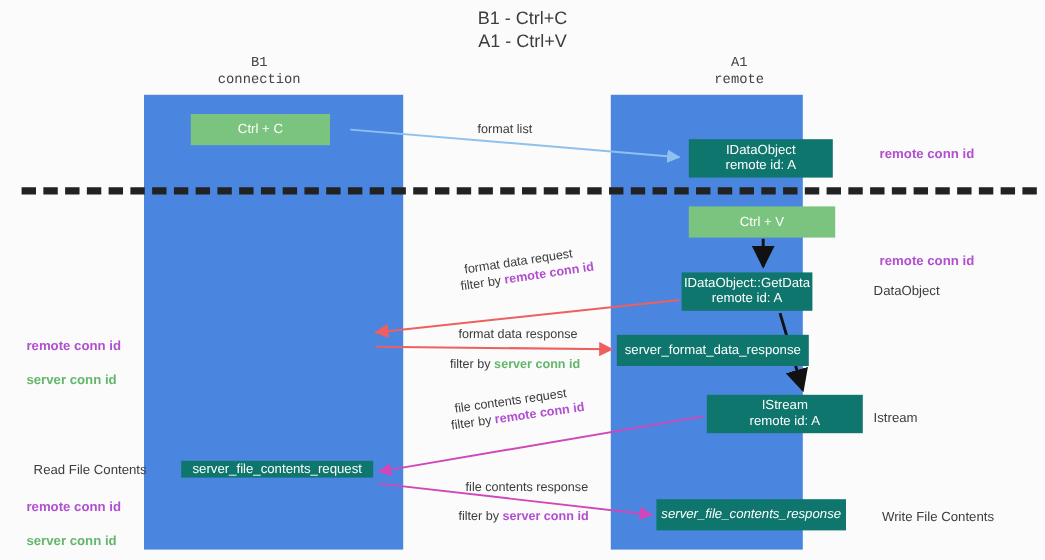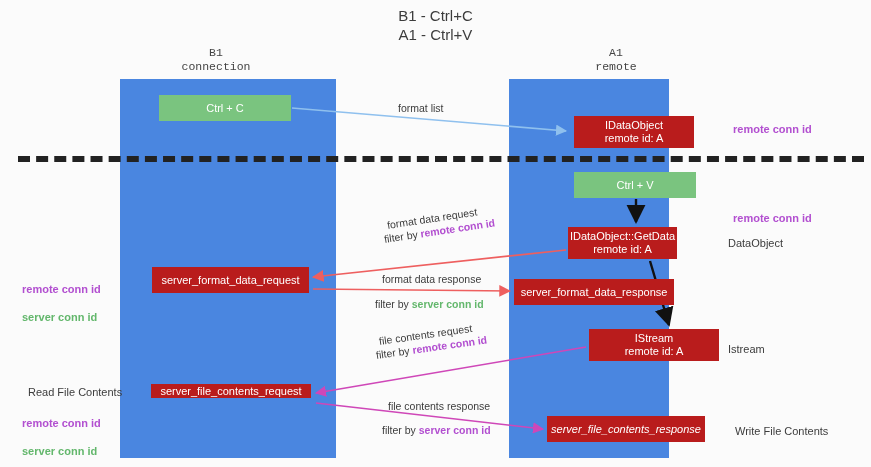--- a/index.html
+++ b/index.html
@@ -49,23 +49,23 @@
     justify-content:center;
     flex-direction:column;
     color:#ffffff;
     font-size:11px;
     line-height:13px;
     text-align:center;
     padding:2px 4px;
     white-space:pre-line;
   }
   .green{background:#7ac47f;}
-  .orange{background:#b91c1c;}
-
-  #n-ctrlc{left:159px;top:95px;width:132px;height:26px;}
+  .orange{background:#0f766e;}
+
+  #n-ctrlc{left:159px;top:95px;width:116px;height:26px;}
   #n-idataobject{left:574px;top:116px;width:120px;height:32px;}
   #n-ctrlv{left:574px;top:172px;width:122px;height:26px;}
   #n-getdata{left:568px;top:227px;width:109px;height:32px;}
   #n-sfdreq{left:152px;top:267px;width:157px;height:26px;}
   #n-sfdresp{left:514px;top:279px;width:160px;height:26px;}
   #n-istream{left:589px;top:329px;width:130px;height:32px;}
   #n-sfcreq{left:151px;top:384px;width:160px;height:14px;}
   #n-sfcresp{left:547px;top:416px;width:158px;height:26px;font-style:italic;}
 
   
@@ -162,21 +162,20 @@
 
     <line x1="316" y1="403" x2="543" y2="429" stroke="#cf47b8" stroke-width="1.6" marker-end="url(#ah-magenta)"></line>
   </svg>
 
   <div class="abs node green" id="n-ctrlc">Ctrl + C</div>
   <div class="abs node orange" id="n-idataobject">IDataObject
 remote id: A</div>
   <div class="abs node green" id="n-ctrlv">Ctrl + V</div>
   <div class="abs node orange" id="n-getdata">IDataObject::GetData
 remote id: A</div>
-  <div class="abs node orange" id="n-sfdreq">server_format_data_request</div>
   <div class="abs node orange" id="n-sfdresp">server_format_data_response</div>
   <div class="abs node orange" id="n-istream">IStream
 remote id: A</div>
   <div class="abs node orange" id="n-sfcreq">server_file_contents_request</div>
   <div class="abs node orange" id="n-sfcresp">server_file_contents_response</div>
 
   <div class="abs edge-label" id="el-formatlist">format list</div>
 
   <div class="abs edge-label" id="el-fdreq">
     <span>format data request</span>

